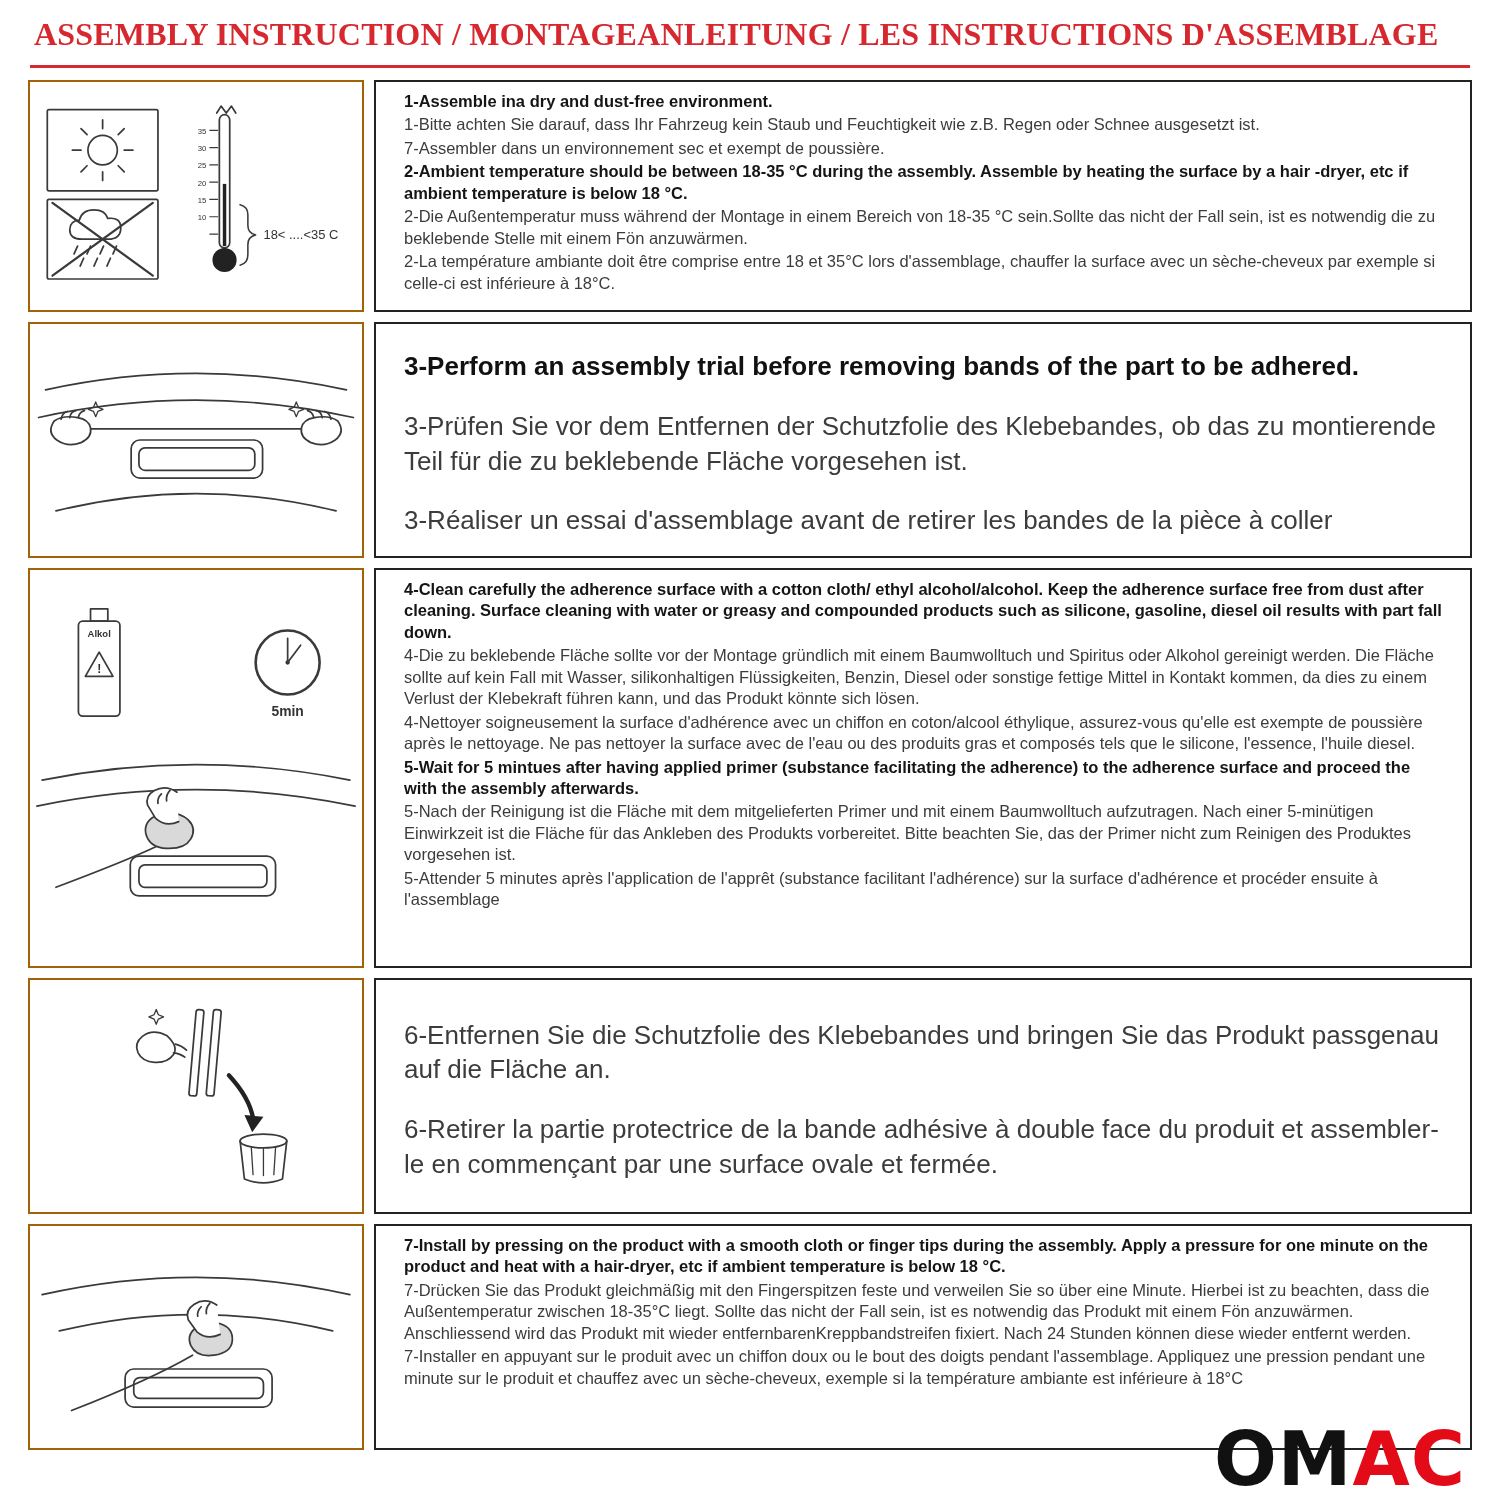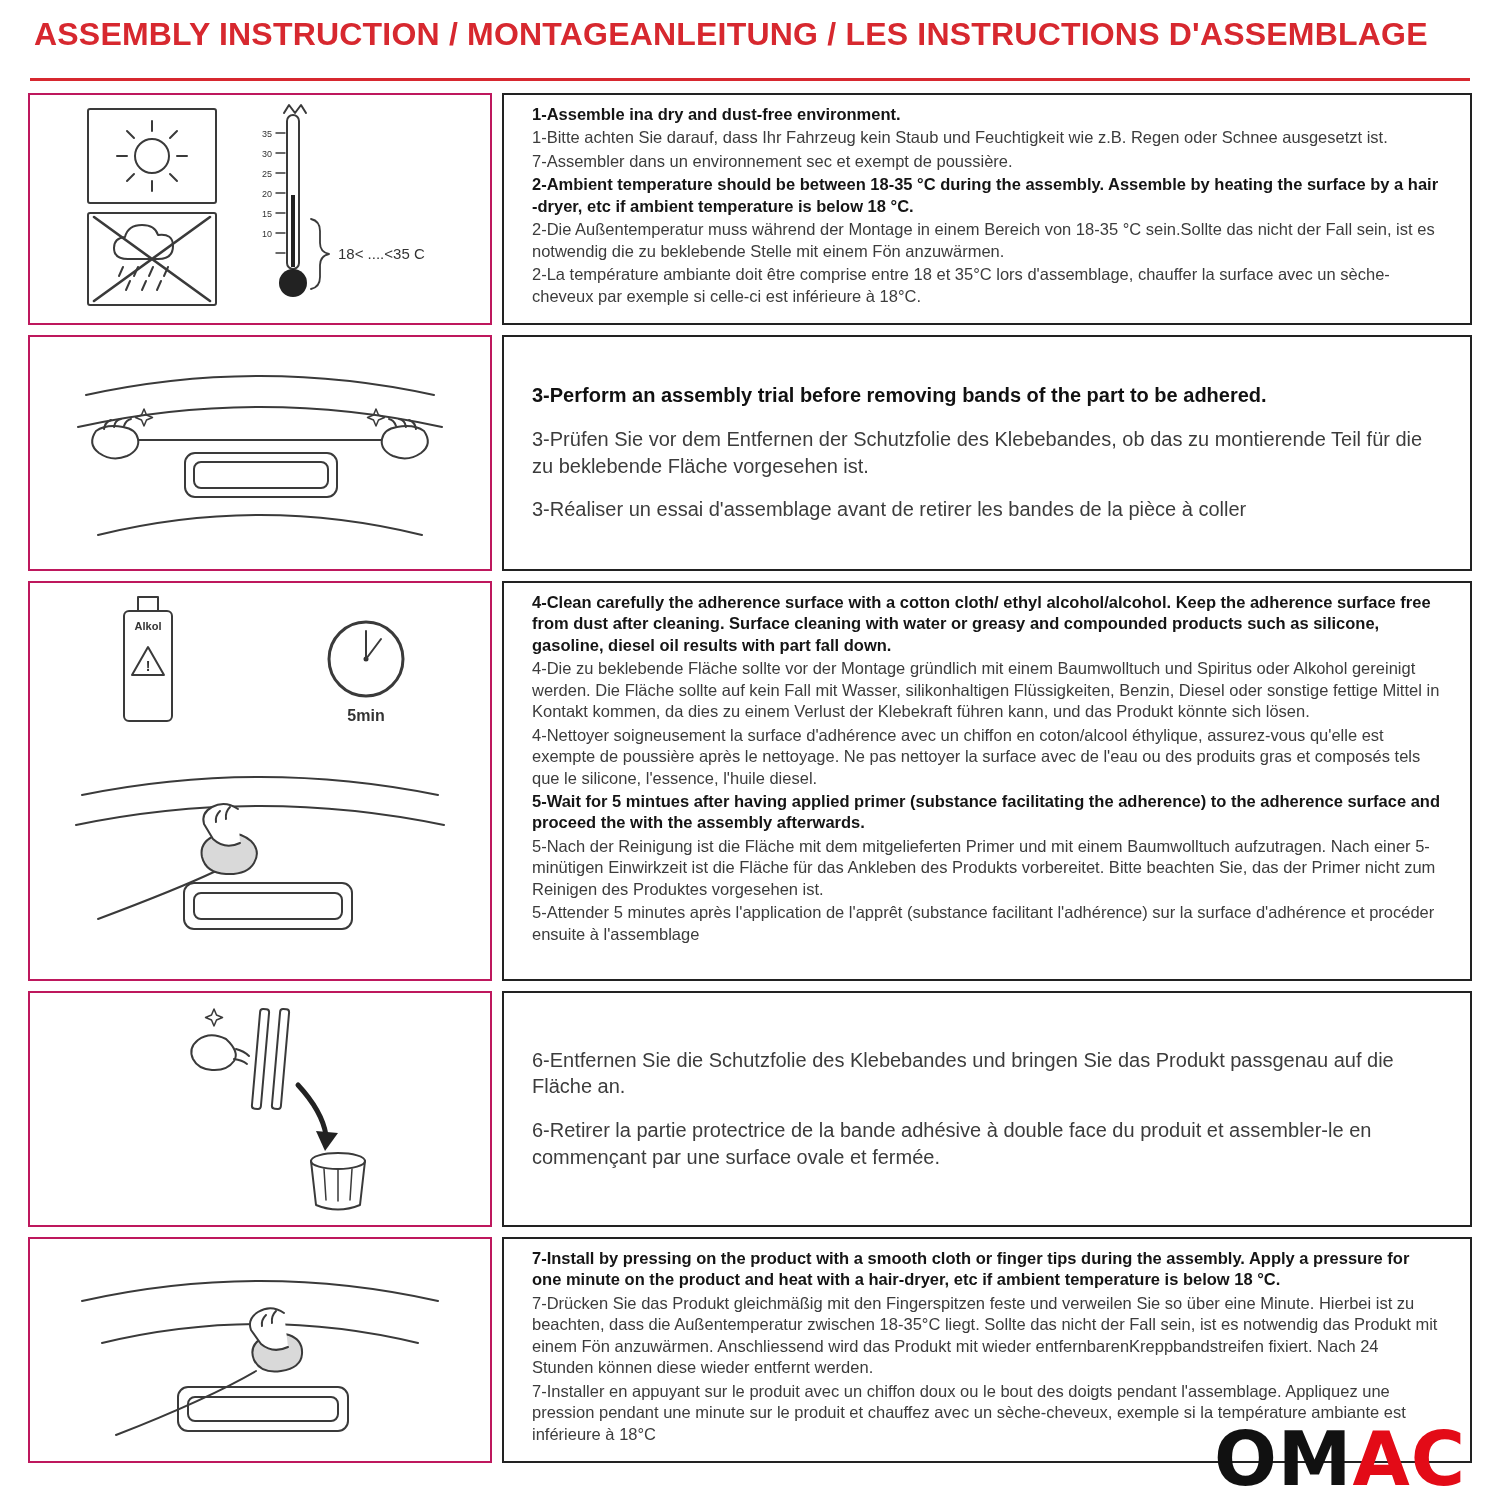--- a/index.html
+++ b/index.html
@@ -1,29 +1,29 @@
 <!DOCTYPE html>
 <html><head>
 <meta charset="utf-8">
 <style>
   html,body{margin:0;padding:0;background:#fff;}
   body{width:1500px;height:1500px;font-family:"Liberation Sans",sans-serif;color:#333;overflow:hidden;}
   .page{position:relative;width:1500px;height:1500px;box-sizing:border-box;padding:10px 28px;}
-  .title{color:#d7282f;font-size:32px;font-weight:800;margin:6px 6px 25px;letter-spacing:.2px;white-space:nowrap;}
+  .title{color:#d7282f;font-size:32px;font-weight:800;margin:6px 6px 12px;letter-spacing:.2px;white-space:nowrap;font-family:Liberation Serif, serif;}
   .title-rule{height:3px;background:#d7282f;margin:0 2px 12px;}
   .row{display:flex;gap:10px;margin-bottom:10px;align-items:stretch;}
-  .illus{width:464px;flex:none;border:2px solid #be185d;background:#fff;box-sizing:border-box;}
+  .illus{width:336px;flex:none;border:2px solid #a16207;background:#fff;box-sizing:border-box;}
   .illus svg{width:100%;height:100%;display:block;}
   .text-box{flex:1;border:2px solid #222;box-sizing:border-box;padding:9px 28px;overflow:hidden;background:#fff;}
   .text-box.center{display:flex;flex-direction:column;justify-content:center;}
   .r1{height:232px}.r2{height:236px}.r3{height:400px}.r4{height:236px}.r5{height:226px}
   .small p{font-size:16.5px;line-height:1.3;margin:0 0 2px;color:#3c3c3c;}
   .small p.b{font-weight:bold;color:#151515;}
   .small p.gap{}
-  .big p{font-size:20px;line-height:1.33;margin:8px 0 9px;color:#3c3c3c;}
+  .big p{font-size:26px;line-height:1.33;margin:16px 0 9px;color:#3c3c3c;}
   .big p.b{font-weight:bold;color:#111;}
   .ln{fill:none;stroke:#3a3a3a;stroke-width:2;stroke-linecap:round;stroke-linejoin:round;}
   svg text{fill:#333;font-family:"Liberation Sans",sans-serif;stroke:none;}
   .logo{position:absolute;right:34px;bottom:4px;font-size:74px;font-weight:900;font-family:"DejaVu Sans",sans-serif;letter-spacing:1px;line-height:1;margin-left:36px;}
   .logo .lb{color:#111;}
   .logo .lr{color:#e30b17;}
 </style>
 </head>
 <body>
 

